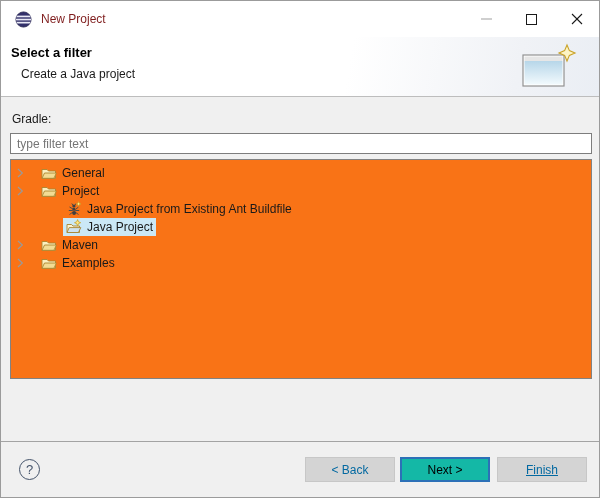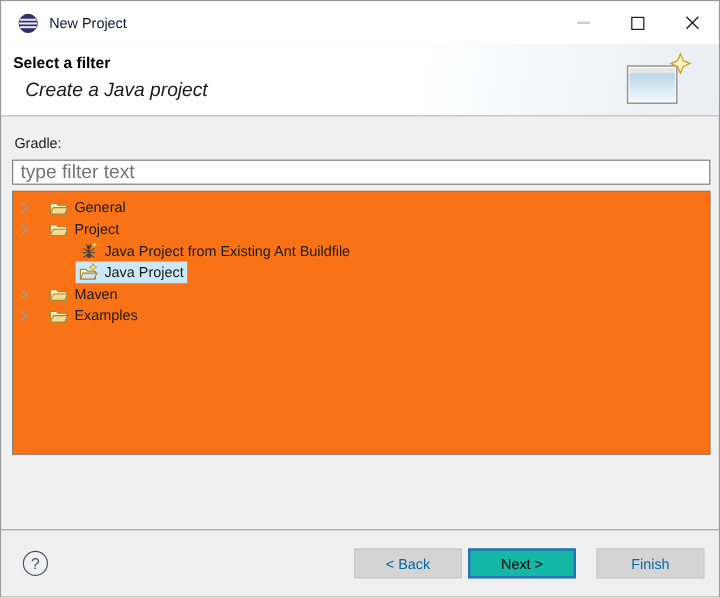--- a/index.html
+++ b/index.html
@@ -10,42 +10,42 @@
     position:relative; width:600px; height:498px;
     background:#f0f0f0; border:1px solid #9b9b9b; overflow:hidden;
   }
 
   
   .titlebar {
     position:absolute; top:0; left:0; right:0; height:36px;
     background:#ffffff; display:flex; align-items:center;
   }
   .app-icon { margin-left:14px; width:17px; height:17px; flex:none; }
-  .window-title { margin-left:9px; font-size:12px; color:#0f172a; }
+  .window-title { margin-left:9px; font-size:12px; color:#7f1d1d; }
   .controls { margin-left:auto; display:flex; height:100%; }
   .ctrl { width:45px; height:100%; display:flex; align-items:center; justify-content:center; }
   .min-glyph { width:11px; height:2px; background:#cfcfcf; }
   .max-glyph { width:11px; height:11px; border:1px solid #1a1a1a; background:transparent; }
 
   
   .header {
     position:absolute; top:36px; left:0; right:0; height:60px;
     background:linear-gradient(100deg, #ffffff 58%, #f0f2f6 86%, #eaeef4 100%);
     border-bottom:1px solid #bdbdbd;
   }
   .header-title { position:absolute; left:10px; top:8px; font-size:13px; font-weight:bold; color:#000; }
-  .header-subtitle { position:absolute; left:20px; top:30px; font-size:16px; color:#1a1a1a;font-style:italic; }
+  .header-subtitle { position:absolute; left:20px; top:30px; font-size:12px; color:#1a1a1a; }
   .wizard-banner-icon { position:absolute; right:22px; top:6px; width:58px; height:48px; }
 
   
   .wizards-label { position:absolute; left:11px; top:111px; color:#1a1a1a; }
   .filter-input {
     position:absolute; left:9px; top:132px; width:582px; height:21px;
     border:1px solid #7d7d7d; background:#fff; padding:2px 6px;
-    font-family:"Liberation Sans", sans-serif; font-size:16px; color:#1a1a1a; outline:none;
+    font-family:"Liberation Sans", sans-serif; font-size:12px; color:#1a1a1a; outline:none;
   }
   .filter-input::placeholder { color:#757575; opacity:1; }
 
   .tree {
     position:absolute; left:9px; top:158px; width:582px; height:220px;
     background:#f97316; border:1px solid #828282; padding-top:4px; overflow:hidden;
   }
   .tree-row { display:flex; align-items:center; height:18px; }
   .twisty { width:9px; height:10px; margin-left:5px; flex:none; display:flex; align-items:center; }
   .row-content { display:flex; align-items:center; margin-left:13px; padding:1px 3px; }
@@ -66,21 +66,21 @@
     color:#44536a; font-size:13px; display:flex; align-items:center; justify-content:center;
     background:transparent;
   }
   .btn-group { margin-left:auto; display:flex; align-items:center; }
   .btn {
     width:90px; height:25px; font-family:"Liberation Sans", sans-serif; font-size:12px;
     display:flex; align-items:center; justify-content:center; cursor:default;
   }
   .btn.disabled { background:#d4d4d4; border:1px solid #c7c7c7; color:#0369a1; margin-left:0; }
   .btn.default  { background:#14b8a6; border:2px solid #2c70b7; color:#000; margin-left:5px; }
-  .btn.disabled.second { margin-left:17px; }
+  .btn.disabled.second { margin-left:7px;text-decoration:underline; }
   .btn.normal   { background:#efefef; border:1px solid #3c3c3c; color:#000; margin-left:9px; }
 </style>
 </head>
 <body>
 
 <div class="dialog">
 
   <div class="titlebar">
     <svg class="app-icon" viewBox="0 0 17 17">
       <defs>

